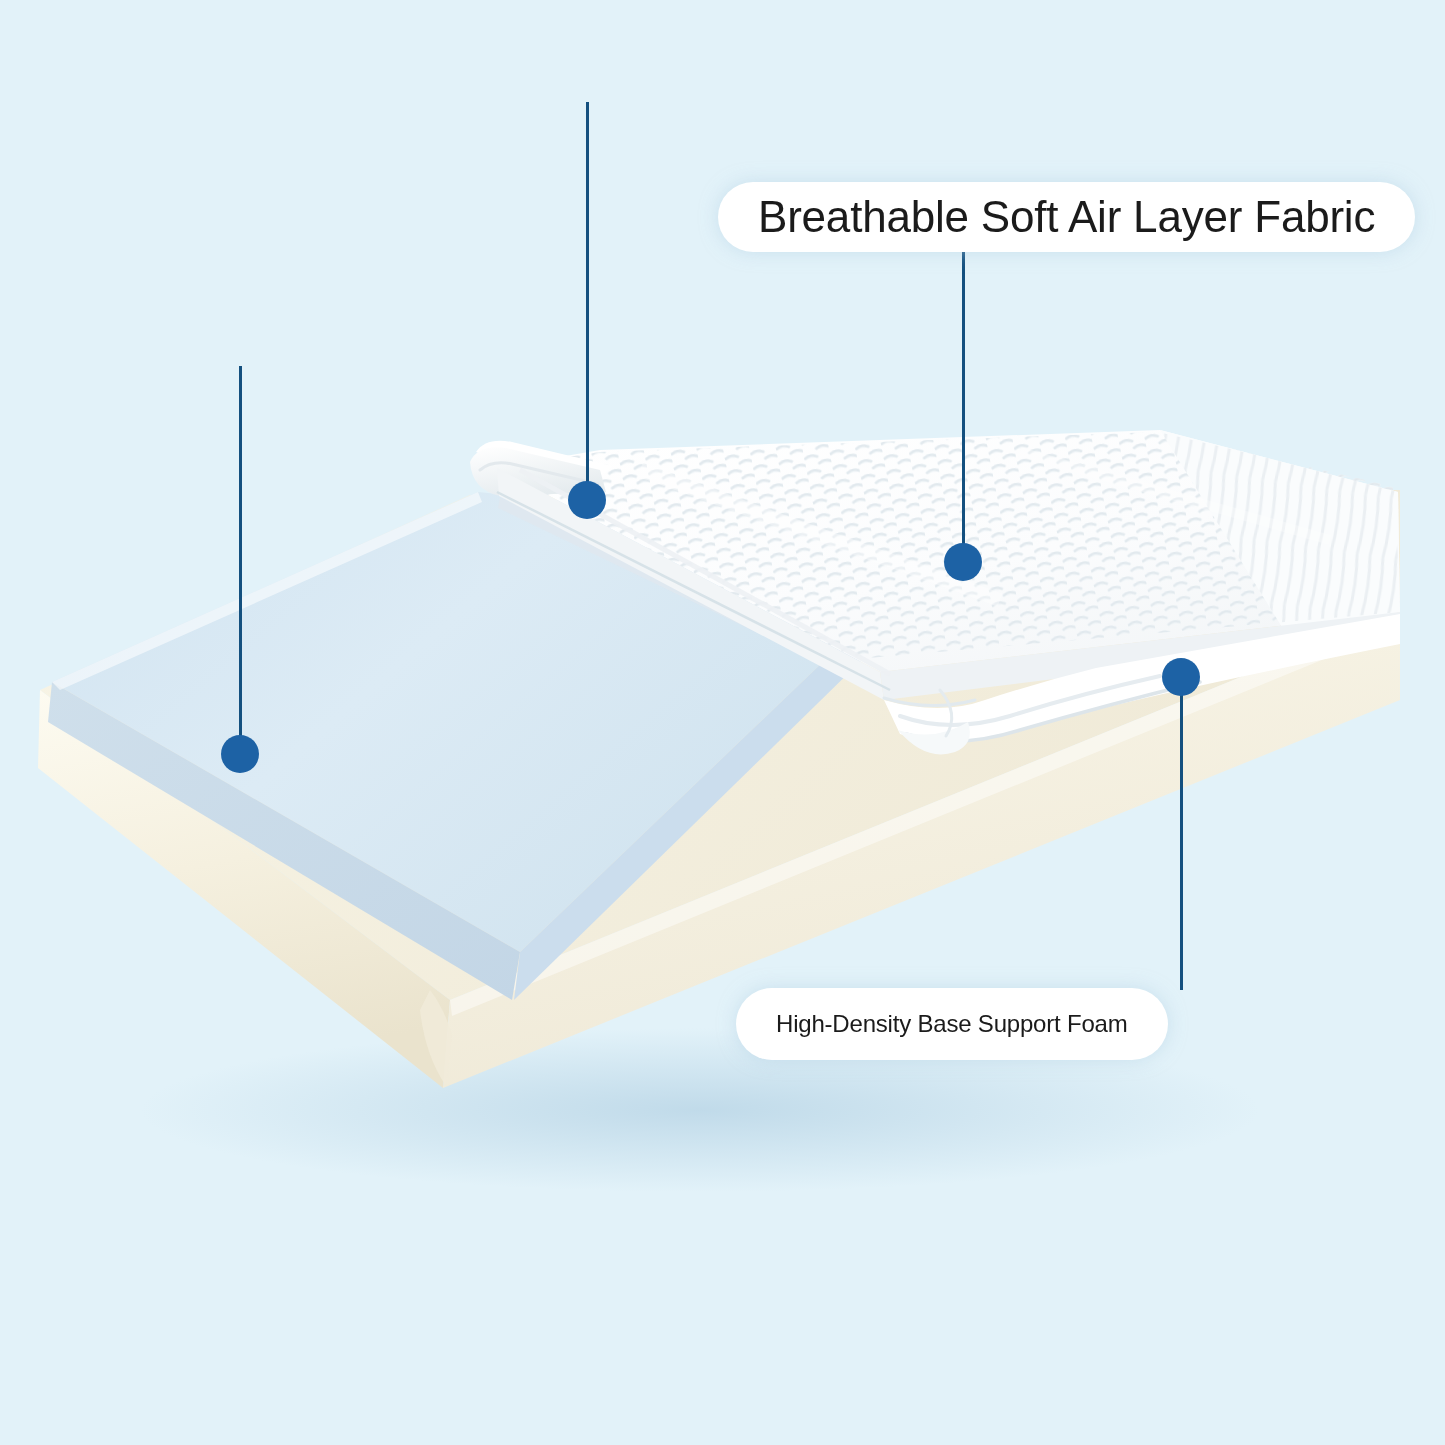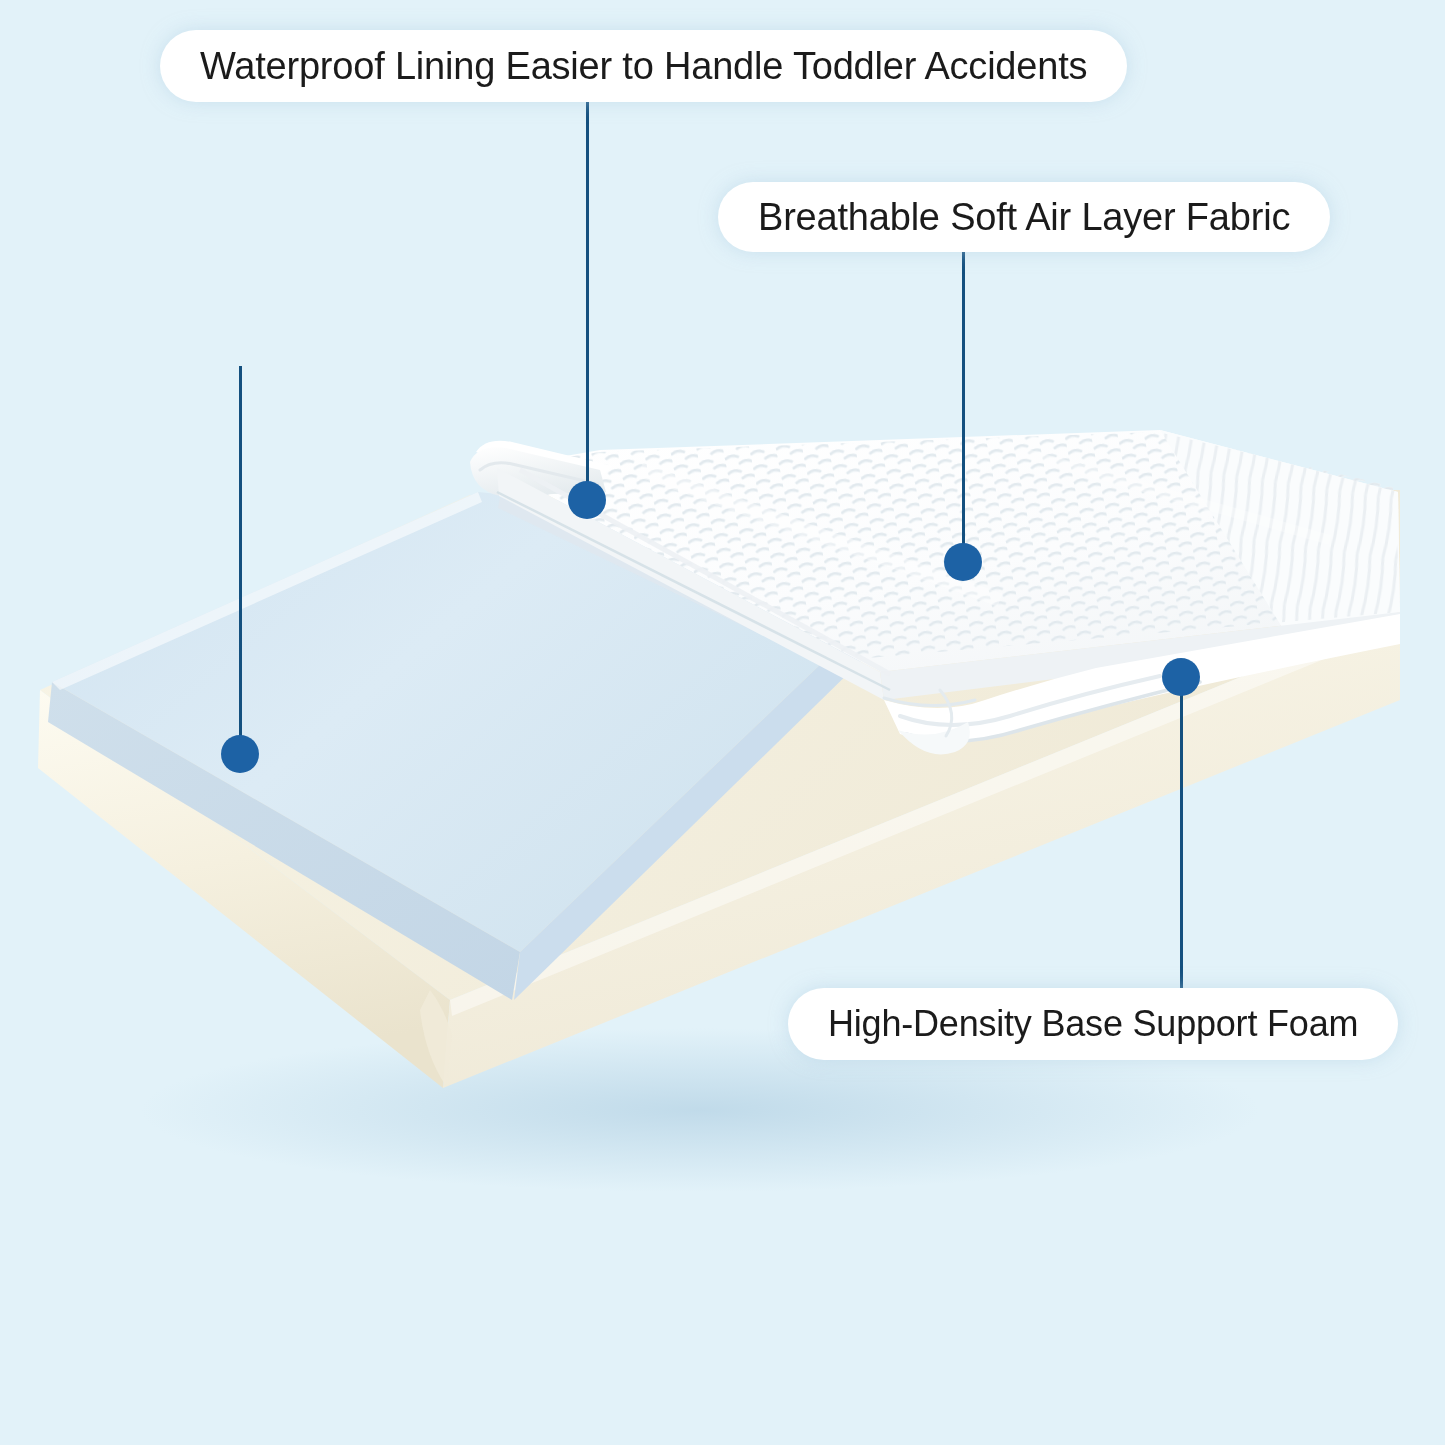--- a/index.html
+++ b/index.html
@@ -23,23 +23,23 @@
     display:flex;align-items:center;justify-content:center;
     color:#1b1b1b;
     font-weight:400;
     letter-spacing:-0.2px;
     white-space:nowrap;
     box-shadow:0 0 18px rgba(180,210,228,.55);
   }
   .callout span{display:block;}
 
   #cal-waterproof{left:160px;top:30px;height:72px;padding:0 40px;font-size:38px;}
-  #cal-breathable{left:718px;top:182px;height:70px;padding:0 40px;font-size:38px;}
+  #cal-breathable{left:718px;top:182px;height:70px;padding:0 40px;font-size:44px;}
   #cal-gel{left:66px;top:294px;height:72px;padding:0 42px;font-size:38px;}
-  #cal-highdensity{left:788px;top:988px;height:72px;padding:0 40px;font-size:36px;}
+  #cal-highdensity{left:736px;top:988px;height:72px;padding:0 40px;font-size:24px;}
 
   
   .leader{position:absolute;background:#14507f;width:3px;}
   .dot{position:absolute;width:38px;height:38px;border-radius:50%;background:#1d62a5;}
 
   #lead-waterproof{left:586px;top:102px;height:385px;}
   #dot-waterproof{left:568px;top:481px;}
   #lead-breathable{left:962px;top:252px;height:298px;}
   #dot-breathable{left:944px;top:543px;}
   #lead-gel{left:239px;top:366px;height:379px;}
@@ -183,23 +183,20 @@
 
   <div class="leader" id="lead-breathable"></div>
   <div class="dot" id="dot-breathable"></div>
 
   <div class="leader" id="lead-gel"></div>
   <div class="dot" id="dot-gel"></div>
 
   <div class="leader" id="lead-highdensity"></div>
   <div class="dot" id="dot-highdensity"></div>
 
-  <div class="callout" id="cal-waterproof">
-    <span>Waterproof Lining Easier to Handle Toddler Accidents</span>
-  </div>
 
   <div class="callout" id="cal-breathable">
     <span>Breathable Soft Air Layer Fabric</span>
   </div>
 
 
   <div class="callout" id="cal-highdensity">
     <span>High-Density Base Support Foam</span>
   </div>
 

